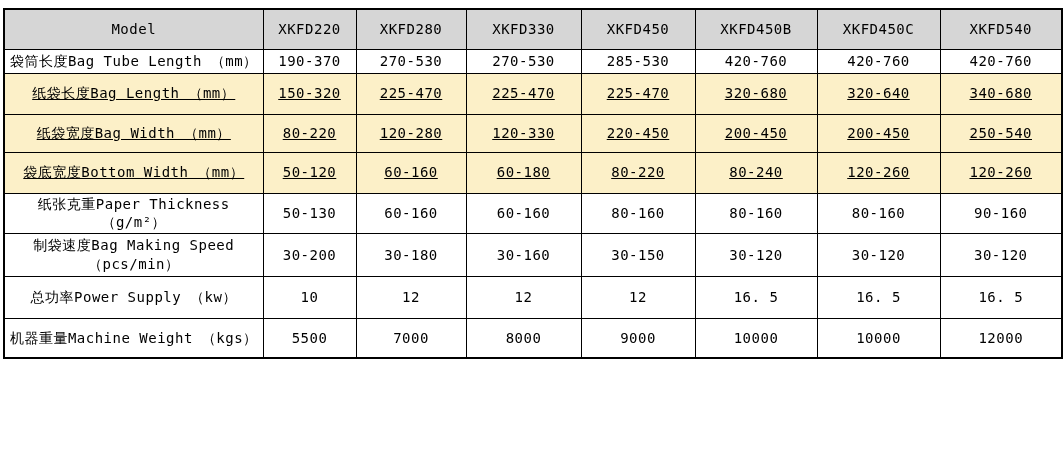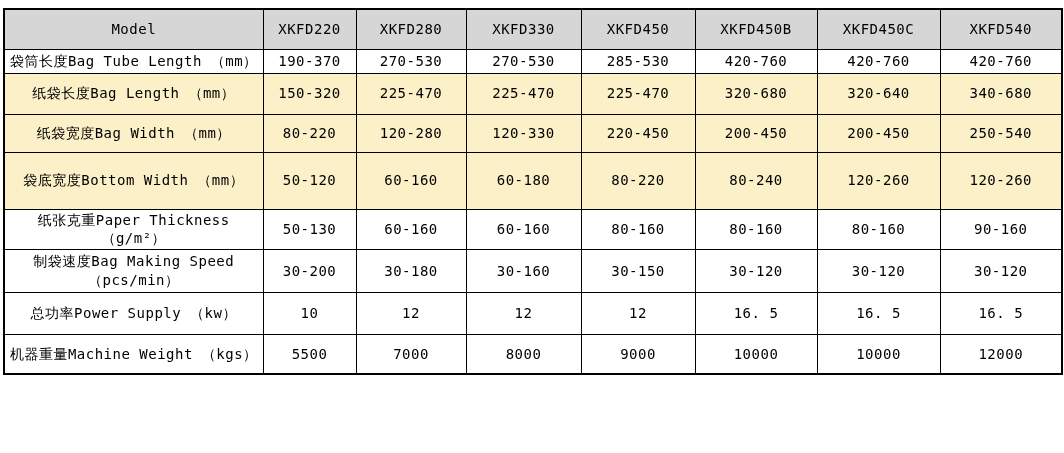--- a/index.html
+++ b/index.html
@@ -47,25 +47,26 @@
     border-bottom:3px solid var(--header-rule);
   }
   td.label-cell{
     white-space:pre-line;
   }
   td.value-cell{
     word-break:break-all;
   }
   tr.hl td{
     background:var(--highlight-bg);
+    text-decoration:underline;
   }
   tbody tr:nth-child(1){height:24px;}
   tbody tr:nth-child(2){height:41px;}
   tbody tr:nth-child(3){height:38px;}
-  tbody tr:nth-child(4){height:57px;border-radius:18px;}
+  tbody tr:nth-child(4){height:41px;border-radius:18px;}
   tbody tr:nth-child(5){height:37px;}
   tbody tr:nth-child(6){height:43px;}
   tbody tr:nth-child(7){height:42px;}
   tbody tr:nth-child(8){height:39px;margin-left:36px;}
   tbody tr:nth-child(9){height:67px;}
 </style>
 </head>
 <body>
 
 <div class="page">

